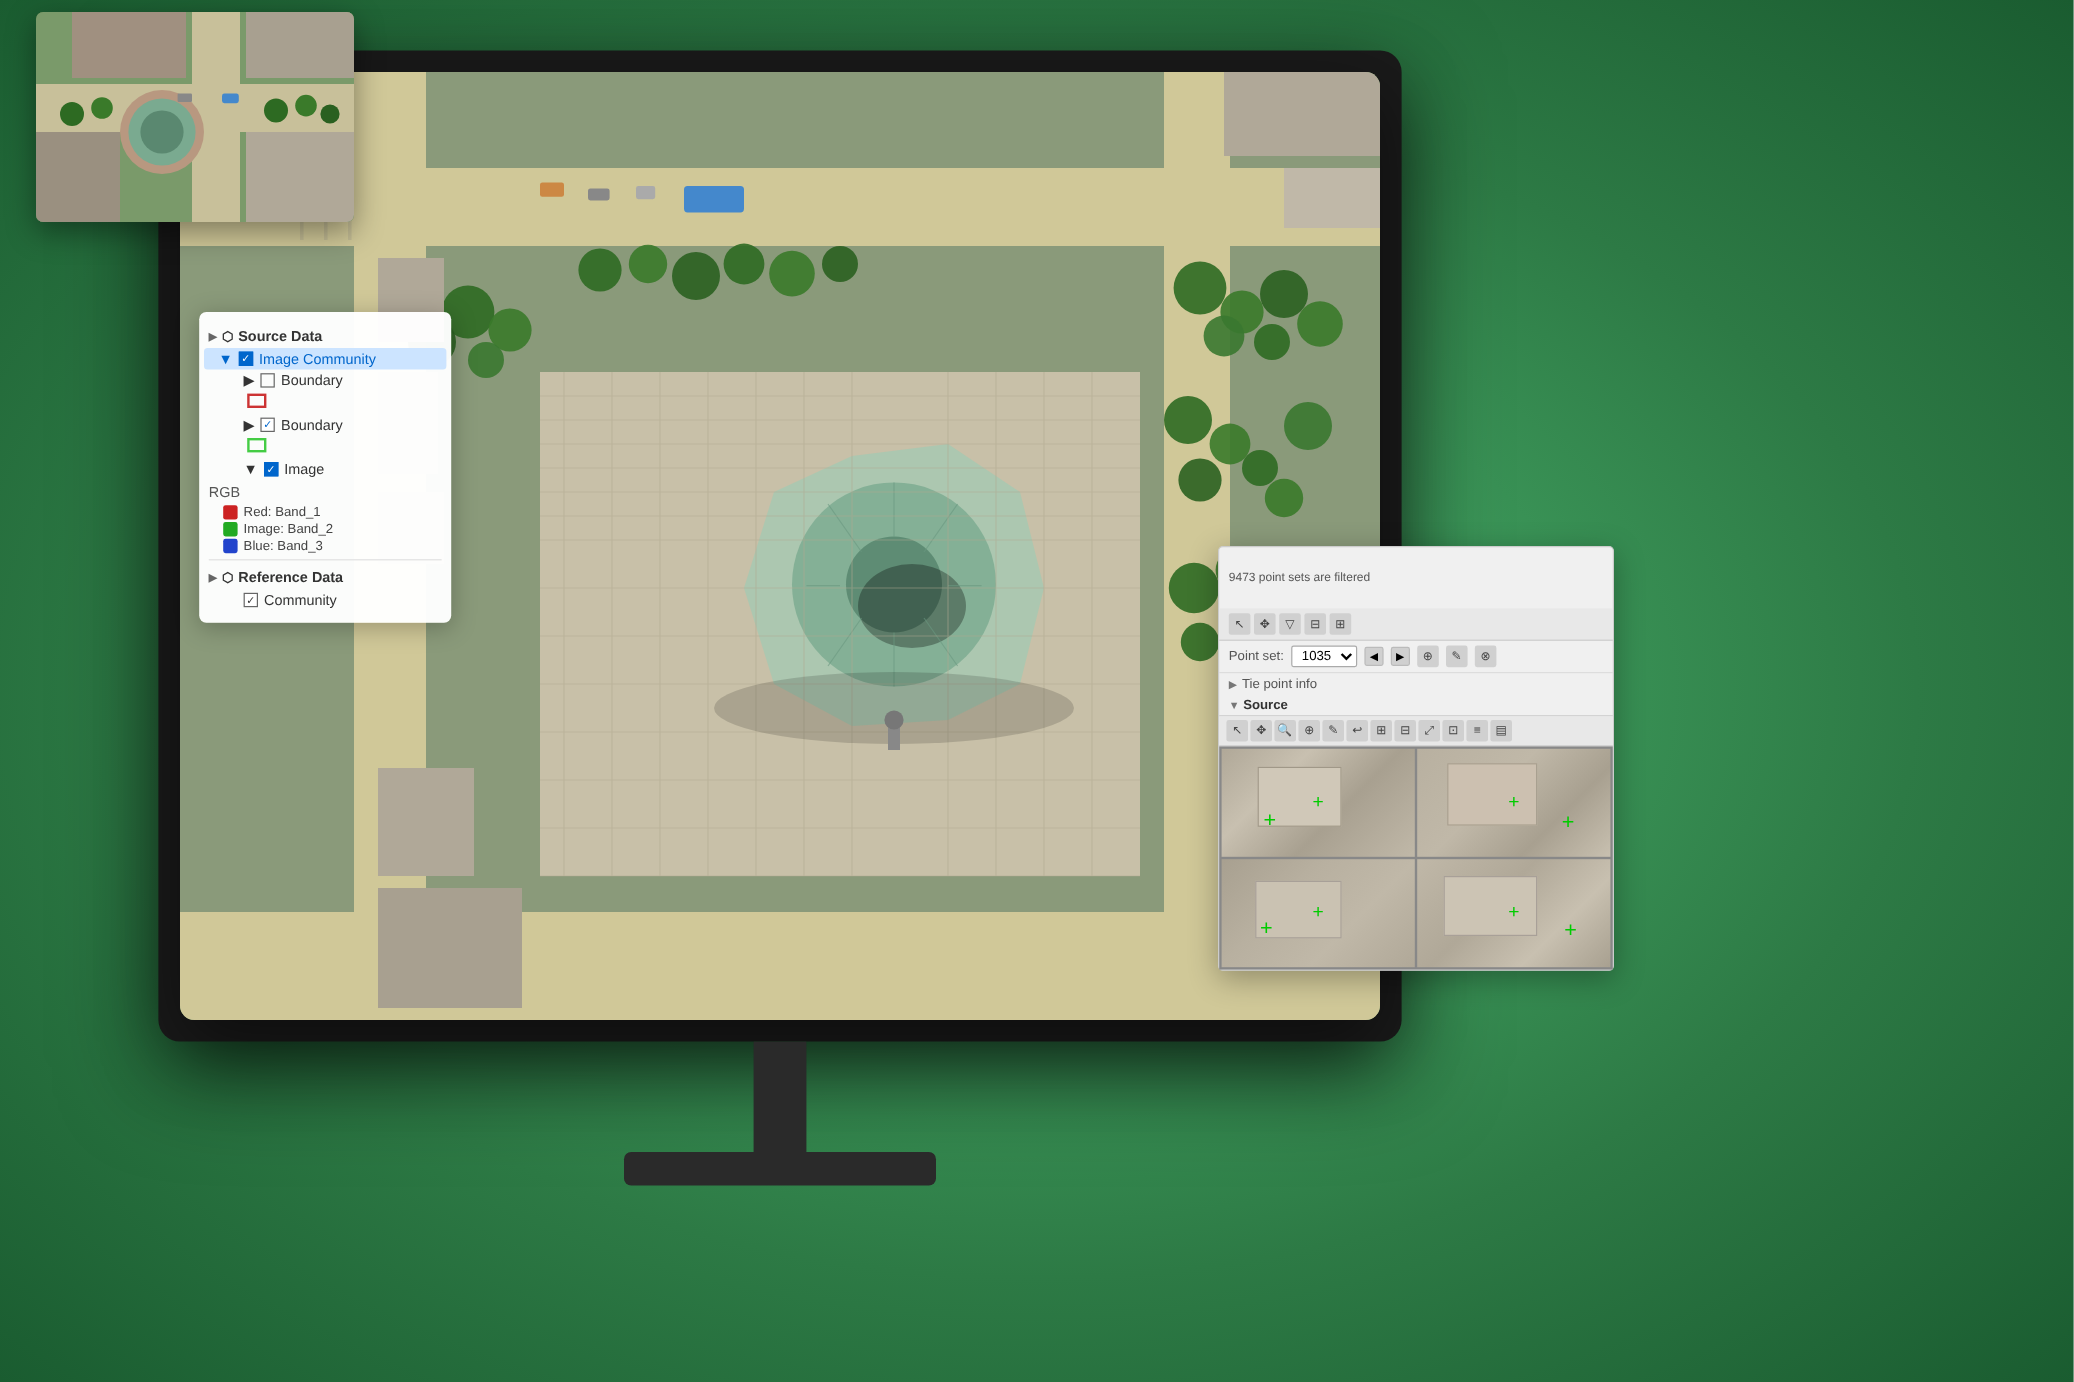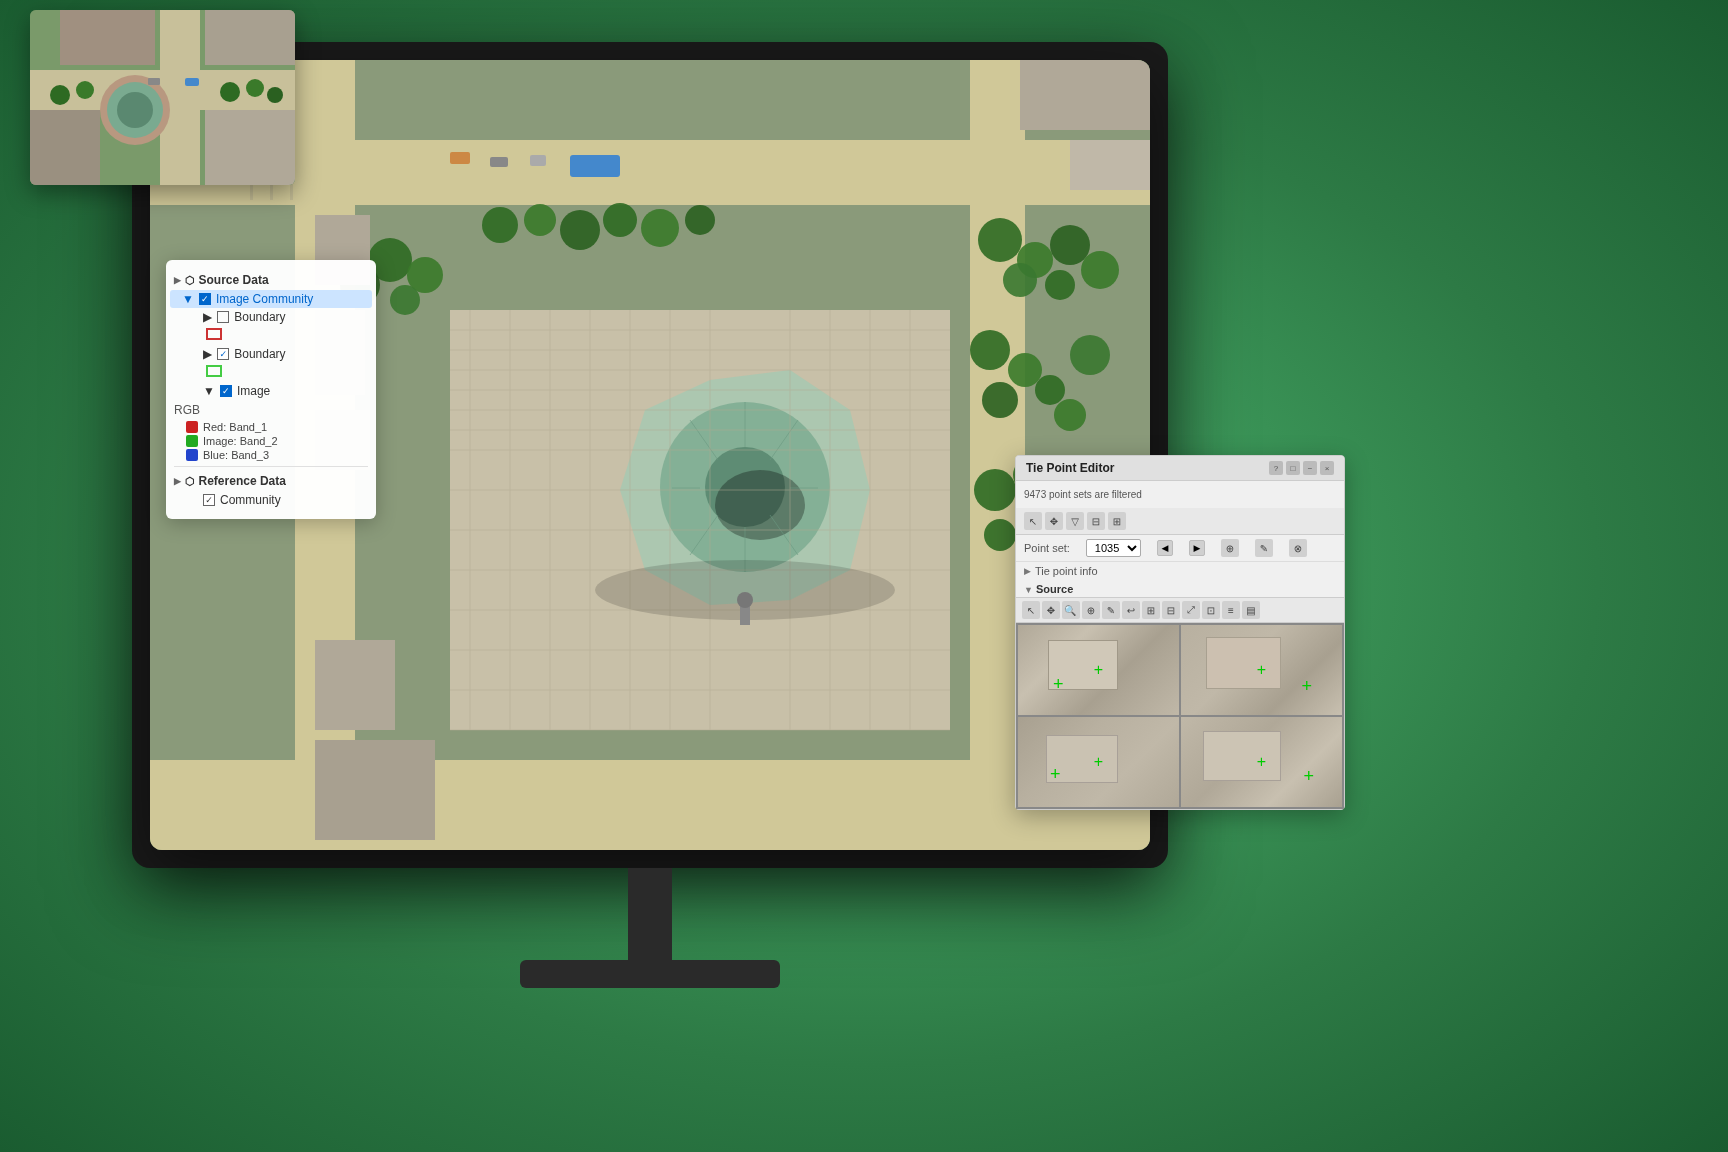--- a/index.html
+++ b/index.html
@@ -258,21 +258,21 @@
       justify-content: center;
       font-size: 10px;
       cursor: pointer;
       color: #444;
     }
 
     .tpe-point-row {
       padding: 4px 8px;
       display: flex;
       align-items: center;
-      gap: 16px;
+      gap: 6px;
       border-bottom: 1px solid #ddd;
     }
 
     .tpe-point-label {
       font-size: 11px;
       color: #555;
     }
 
     .tpe-point-select {
       padding: 1px 4px;
@@ -348,21 +348,21 @@
       top: 50%;
       left: 50%;
       transform: translate(-50%, -50%);
       color: #00cc00;
       font-size: 16px;
       font-weight: 300;
     }
 
     
     .tpe-status {
-      padding: 8px 8px;
+      padding: 20px 8px;
       font-size: 10px;
       color: #555;
     }
   </style>
 </head>
 <body>
 
 <div class="monitor-container">
   <div class="monitor-bezel"></div>
 
@@ -563,29 +563,20 @@
     </div>
 
     <div class="layer-item">
       <span style="width:16px;display:inline-block;"></span>
       <span class="checkbox checked" style="font-size:9px;color:#333;background:white;border-color:#666;">✓</span>
       <span>Community</span>
     </div>
   </div>
 
   <div class="tie-point-editor">
-    <div class="tpe-header">
-      <span class="tpe-title">Tie Point Editor</span>
-      <div class="tpe-controls">
-        <span class="tpe-btn">?</span>
-        <span class="tpe-btn">□</span>
-        <span class="tpe-btn">−</span>
-        <span class="tpe-btn">×</span>
-      </div>
-    </div>
 
     <div class="tpe-status">9473 point sets are filtered</div>
 
     <div class="tpe-toolbar">
       <span class="tpe-toolbar-icon">↖</span>
       <span class="tpe-toolbar-icon">✥</span>
       <span class="tpe-toolbar-icon">▽</span>
       <span class="tpe-toolbar-icon">⊟</span>
       <span class="tpe-toolbar-icon">⊞</span>
     </div>

